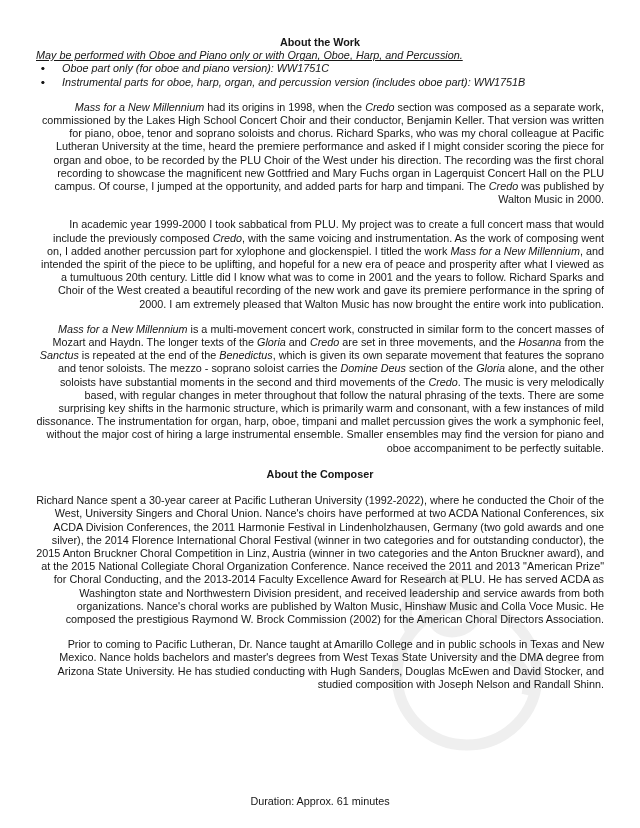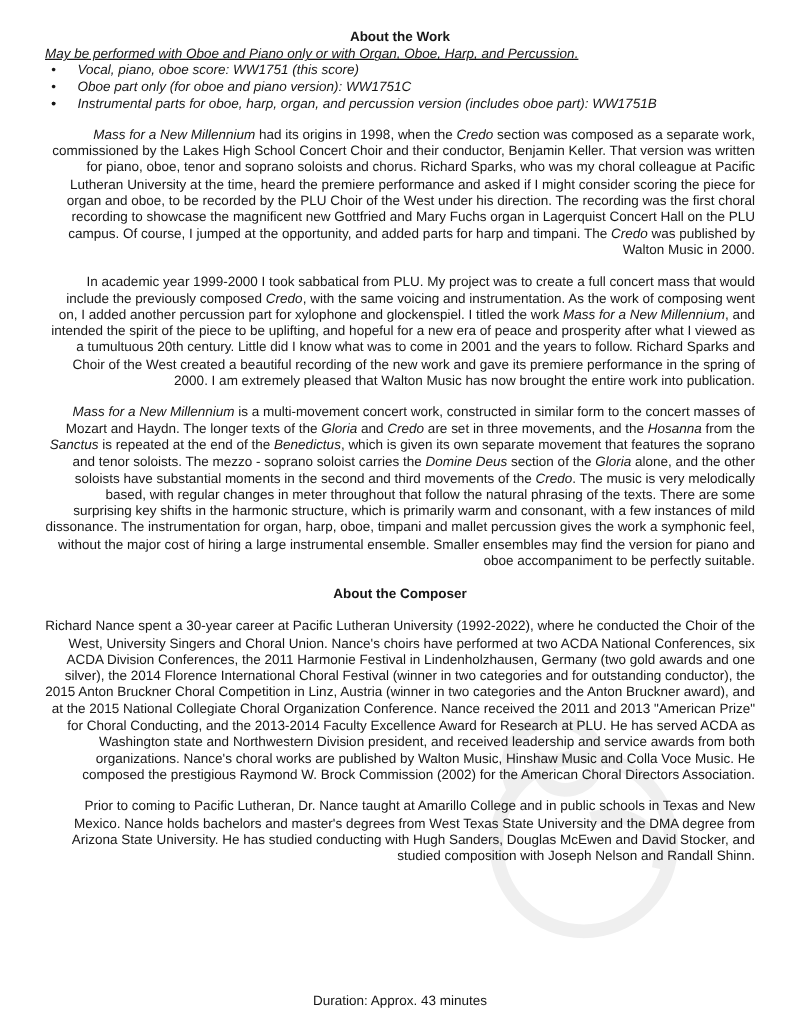--- a/index.html
+++ b/index.html
@@ -9,21 +9,21 @@
     width: 640px;
     height: 828px;
     margin: 0 auto;
     background: #ffffff;
     overflow: hidden;
     font-family: "Liberation Sans", sans-serif;
     font-size: 10.8px;
     line-height: 13.2px;
     color: #161616;
   }
-  .content { position: relative; z-index: 1; padding: 24px 36px 0 36px; }
+  .content { position: relative; z-index: 1; padding: 24px 36px 0 36px; margin-top: 12px; }
   .heading { font-weight: bold; text-align: center; }
   .heading.composer { margin-top: 13px; margin-bottom: 13px; }
   .it { font-style: italic; }
   .intro { font-style: italic; text-decoration: underline; }
   ul.options { list-style: none; }
   ul.options li { position: relative; padding-left: 26px; font-style: italic; }
   ul.options li .marker { position: absolute; left: 5px; top: 0; font-style: normal; }
   p.para { margin-top: 12px; text-align: right; }
   .duration {
     position: absolute;
@@ -55,21 +55,20 @@
 
   <div class="content">
 
     <div class="heading">About the Work</div>
 
     <div class="intro">May be performed with Oboe and Piano only or with Organ, Oboe, Harp, and Percussion.</div>
 
     <ul class="options">
       <li>
         <span class="marker">•</span>
-        <span>Vocal, piano, oboe score: WW1751 (this score)</span>
       </li>
       <li>
         <span class="marker">•</span>
         <span>Oboe part only (for oboe and piano version): WW1751C</span>
       </li>
       <li>
         <span class="marker">•</span>
       </li>
       <li>
         <span class="marker">•</span>
@@ -85,15 +84,15 @@
 
 
     <div class="heading composer">About the Composer</div>
 
     <p class="para" style="margin-top:0"><span>Richard Nance spent a 30-year career at Pacific Lutheran University (1992-2022), where he conducted the Choir of the West, University Singers and Choral Union. Nance's choirs have performed at two ACDA National Conferences, six ACDA Division Conferences, the 2011 Harmonie Festival in Lindenholzhausen, Germany (two gold awards and one silver), the 2014 Florence International Choral Festival (winner in two categories and for outstanding conductor), the 2015 Anton Bruckner Choral Competition in Linz, Austria (winner in two categories and the Anton Bruckner award), and at the 2015 National Collegiate Choral Organization Conference. Nance received the 2011 and 2013 "American Prize" for Choral Conducting, and the 2013-2014 Faculty Excellence Award for Research at PLU. He has served ACDA as Washington state and Northwestern Division president, and received leadership and service awards from both organizations. Nance's choral works are published by Walton Music, Hinshaw Music and Colla Voce Music. He composed the prestigious Raymond W. Brock Commission (2002) for the American Choral Directors Association.</span></p>
 
     <p class="para"><span>Prior to coming to Pacific Lutheran, Dr. Nance taught at Amarillo College and in public schools in Texas and New Mexico. Nance holds bachelors and master's degrees from West Texas State University and the DMA degree from Arizona State University. He has studied conducting with Hugh Sanders, Douglas McEwen and David Stocker, and studied composition with Joseph Nelson and Randall Shinn.</span></p>
 
   </div>
 
-  <div class="duration">Duration: Approx. 43 minutes</div>
+  <div class="duration">Duration: Approx. 61 minutes</div>
 
 </div>
 
 </body></html>

